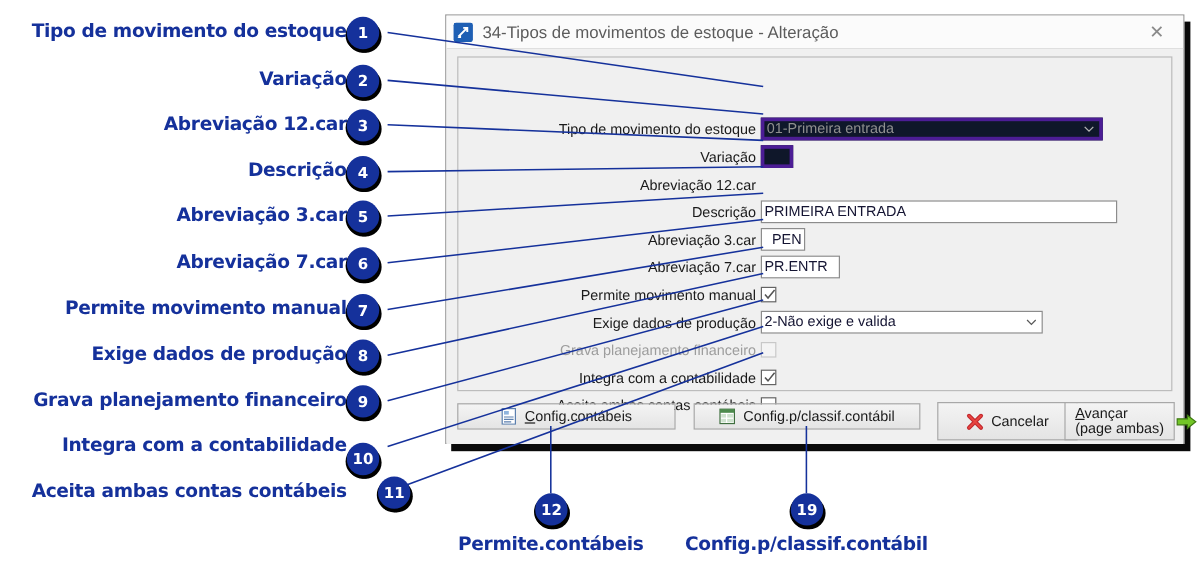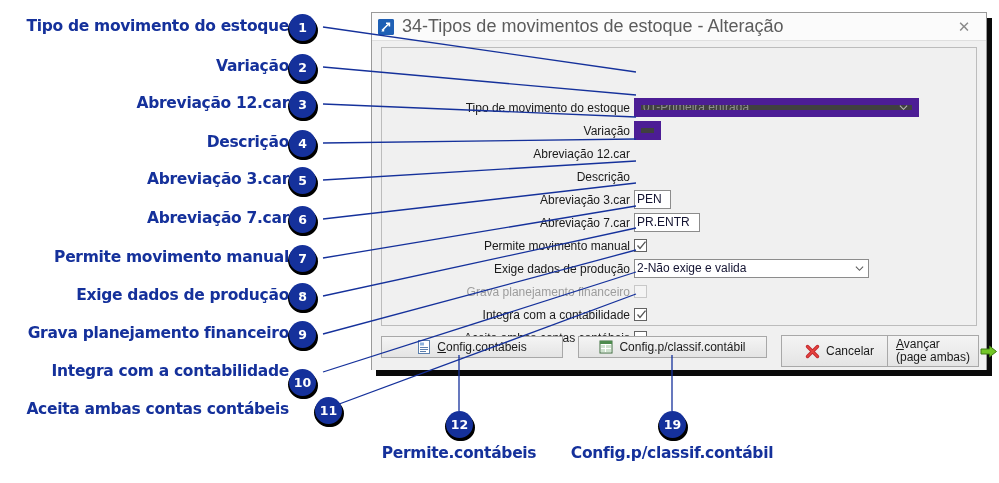--- a/index.html
+++ b/index.html
@@ -87,21 +87,21 @@
     background: #1e5fb4;
     border-radius: 2px;
     position: relative;
     flex: 0 0 auto;
     overflow: hidden;
   }
   .title-icon svg { display:block; }
   .title-text {
     margin-left: 8px;
     font-family: "Liberation Sans", sans-serif;
-    font-size: 18px;
+    font-size: 14px;
     color: #5c5c5c;
     flex: 1 1 auto;
     white-space: nowrap;
     overflow: hidden;
   }
   .title-close {
     width: 44px; height: 27px;
     display: flex; align-items: center; justify-content: center;
     color: #8a8a8a;
     font-size: 15px;
@@ -151,22 +151,22 @@
     background: #ffffff;
     border: 1px solid #8c8c8c;
     height: 19px;
     line-height: 17px;
     padding: 0 2px;
     box-sizing: border-box;
     white-space: nowrap;
     overflow: hidden;
   }
   .fld.disabled {
-    background: #404040;
-    border: 7px solid #4c1d95;
+    background: #0f172a;
+    border: 3px solid #4c1d95;
     color: #8f8f8f;
   }
   .combo {
     position: relative;
     display: flex;
     align-items: center;
   }
   .combo .arrow {
     position: absolute;
     right: 4px; top: 50%;
@@ -255,25 +255,26 @@
         <span class="flabel">Variação</span>
         <span class="fld disabled" style="width:27px;"></span>
       </div>
 
       <div class="row" style="top:102px; width:596px;">
         <span class="flabel">Abreviação 12.car</span>
       </div>
 
       <div class="row" style="top:125px; width:596px;">
         <span class="flabel">Descrição</span>
+        <span class="fld" style="width:297px;">PRIMEIRA ENTRADA</span>
       </div>
 
       <div class="row" style="top:148px; width:596px;">
         <span class="flabel">Abreviação 3.car</span>
-        <span class="fld" style="width:37px;">PEN</span>
+        <span class="fld" style="width:37px;text-align:right;">PEN</span>
       </div>
 
       <div class="row" style="top:171px; width:596px;">
         <span class="flabel">Abreviação 7.car</span>
         <span class="fld" style="width:66px;">PR.ENTR</span>
       </div>
 
       <div class="row" style="top:194px; width:596px;">
         <span class="flabel">Permite movimento manual</span>
         <span class="cbx">

